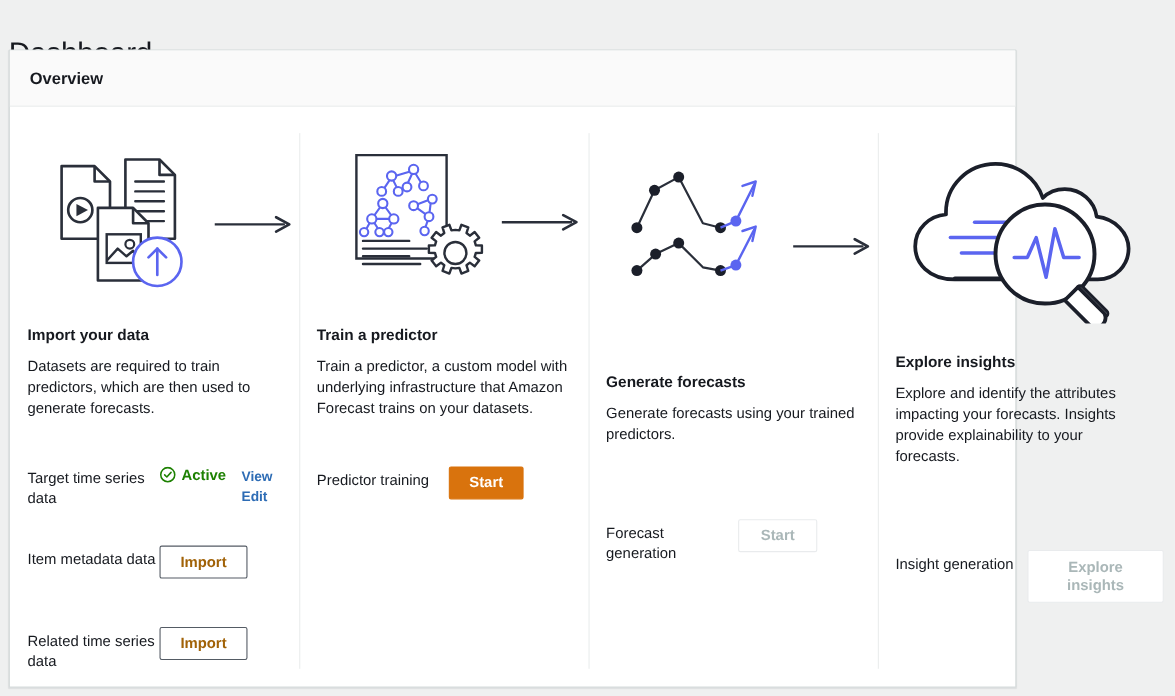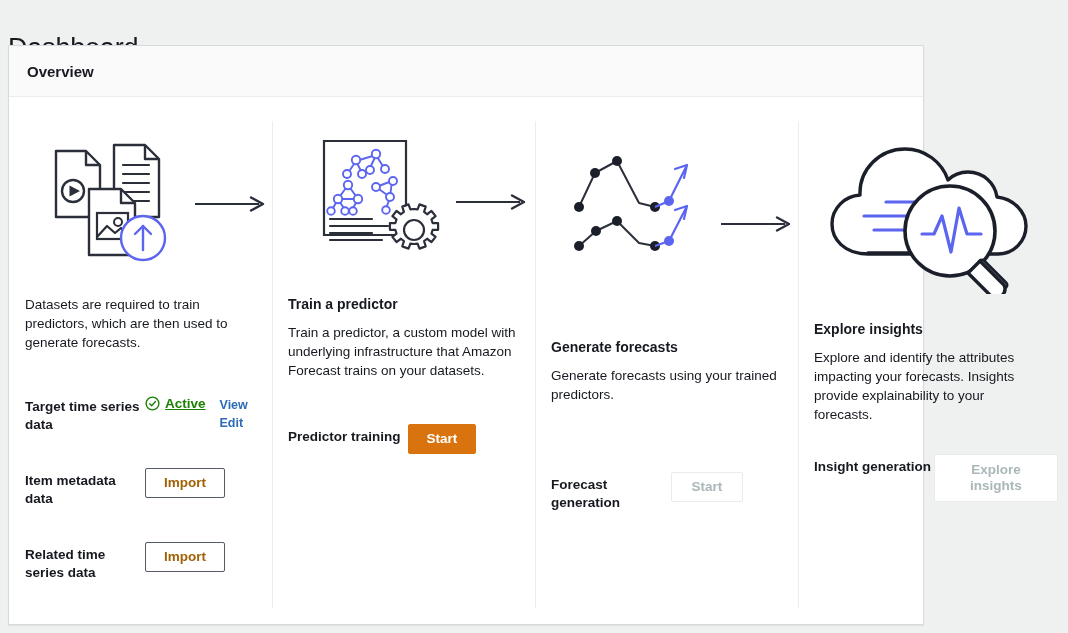--- a/index.html
+++ b/index.html
@@ -110,41 +110,39 @@
     align-items: flex-start;
     min-height: 40px;
   }
   .action-label {
     font-size: 13.5px;
     color: #16191f;
     line-height: 18px;
     width: 120px;
     flex: 0 0 120px;
     padding-top: 4px;
-    font-weight: bold;
   }
   .action-ctl { flex: 1; }
 
   .status-wrap {
     display: flex;
     align-items: flex-start;
     flex-wrap: wrap;
     gap: 0 14px;
     padding-top: 2px;
   }
   .status-inline {
     display: inline-flex;
     align-items: center;
     gap: 5px;
   }
   .status-text {
     font-size: 13.5px;
     font-weight: bold;
     color: #1d8102;
-    text-decoration: underline;
   }
   .link {
     font-size: 12.5px;
     font-weight: bold;
     color: #2d6cb5;
     text-decoration: none;
     cursor: pointer;
     line-height: 18px;
   }
   .link-stack { display: flex; flex-direction: column; align-items: flex-start; }
@@ -189,21 +187,21 @@
   .c2 .illus { height: 170px; }
   .c2 .text-block { margin-top: 4px; }
   .c2 .actions { margin-top: 44px; }
 
   .c3 .illus { height: 195px; }
   .c3 .text-block { margin-top: 22px; }
   .c3 .actions { margin-top: 68px; }
 
   .c4 .illus { height: 185px; }
   .c4 .text-block { margin-top: 14px; }
-  .c4 .actions { margin-top: 30px; }
+  .c4 .actions { margin-top: 76px; }
 </style>
 </head>
 <body>
 
 <div class="page">
 
   <div class="page-header">
     <span class="page-title">Dashboard</span>
     <a class="info-link">Info</a>
   </div>
@@ -243,20 +241,21 @@
           </div>
           <div class="arrow" style="left:170px; top:75px;">
             <svg width="72" height="16" viewBox="0 0 72 16" fill="none">
               <path d="M0 8 H64" stroke="#2a2f3a" stroke-width="2.2"></path>
               <path d="M56 1.5 L68 8 L56 14.5" stroke="#2a2f3a" stroke-width="2.4" fill="none" stroke-linecap="round" stroke-linejoin="round"></path>
             </svg>
           </div>
         </div>
 
         <div class="text-block">
+          <div class="col-title">Import your data</div>
           <div class="col-desc">Datasets are required to train predictors, which are then used to generate forecasts.</div>
         </div>
 
         <div class="actions">
           <div class="action-row">
             <div class="action-label">Target time series data</div>
             <div class="action-ctl">
               <div class="status-wrap">
                 <span class="status-inline">
                   <span>

